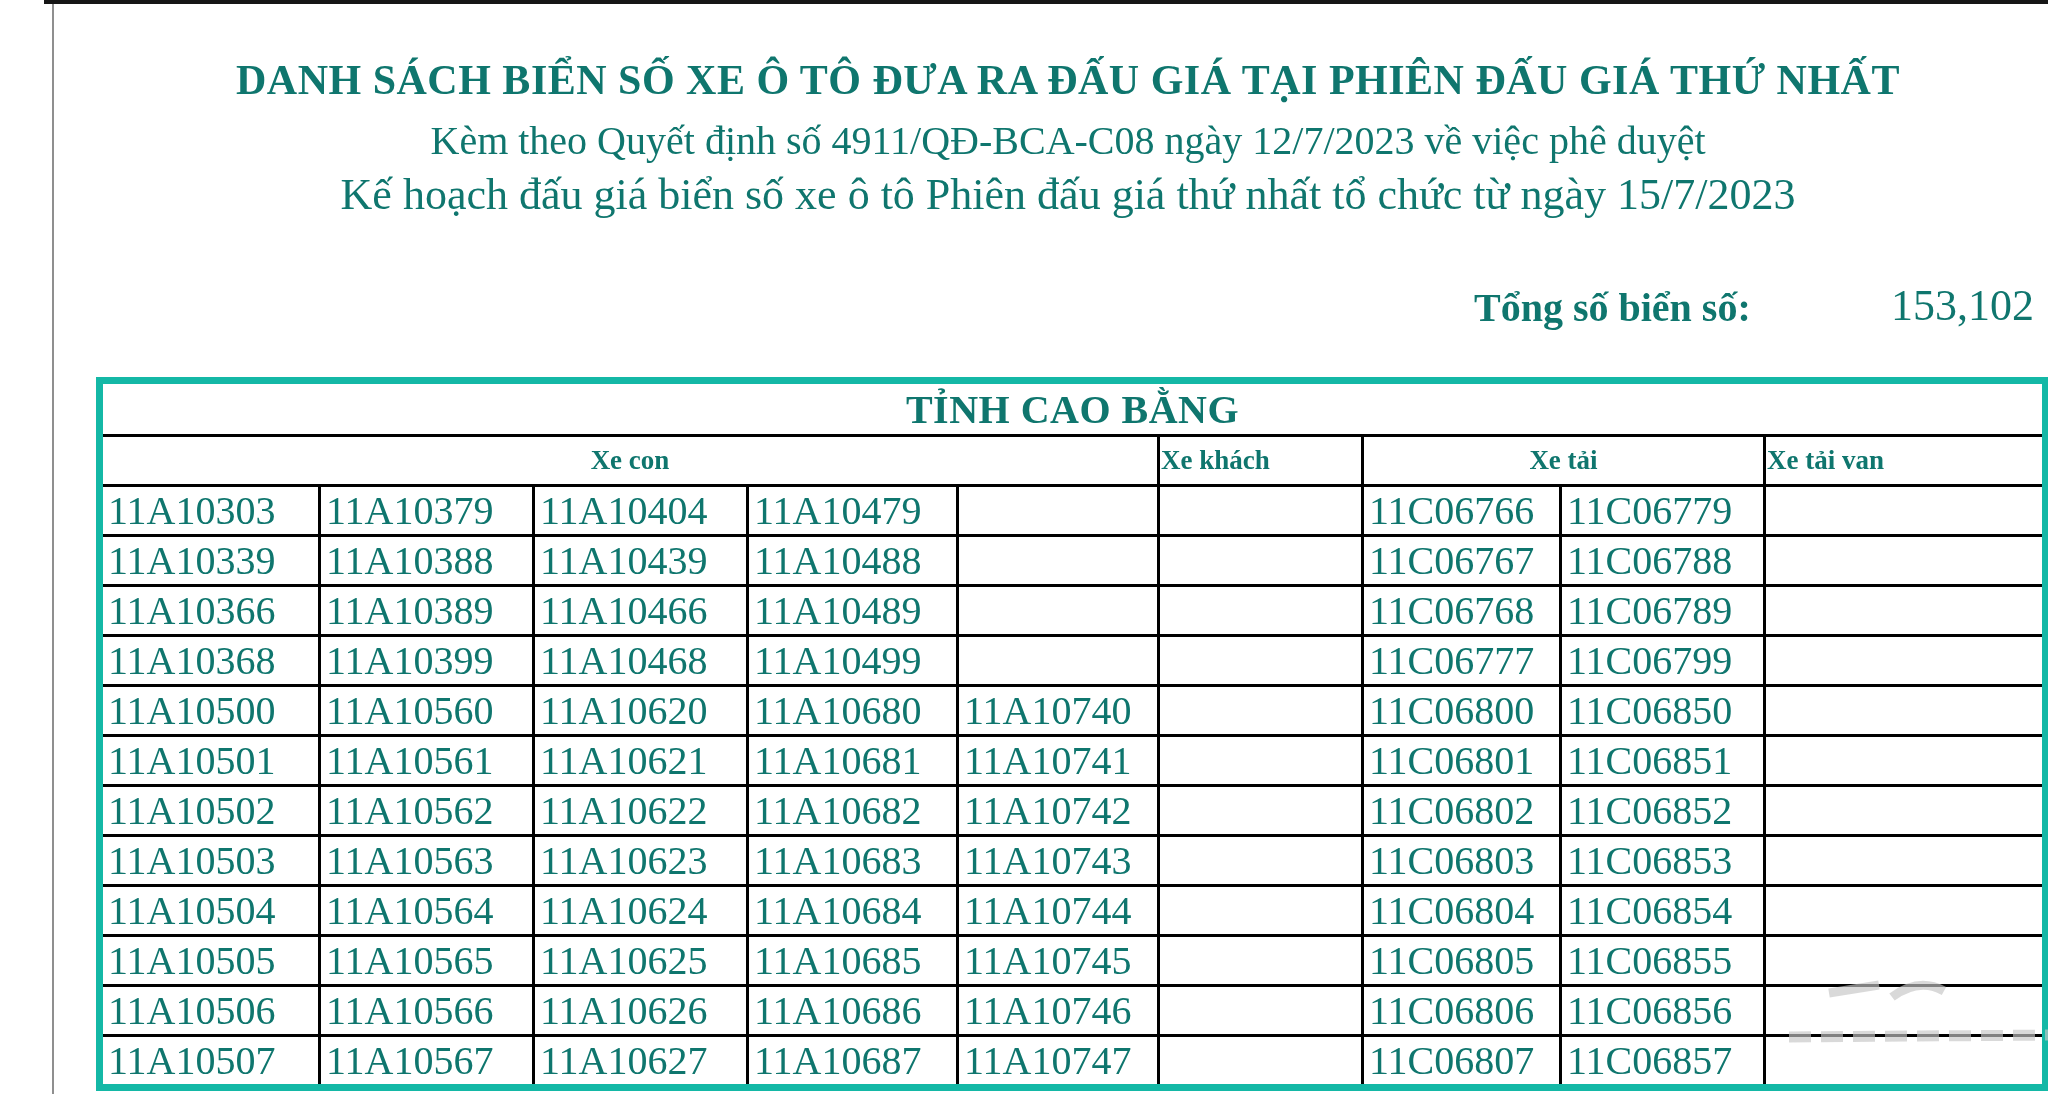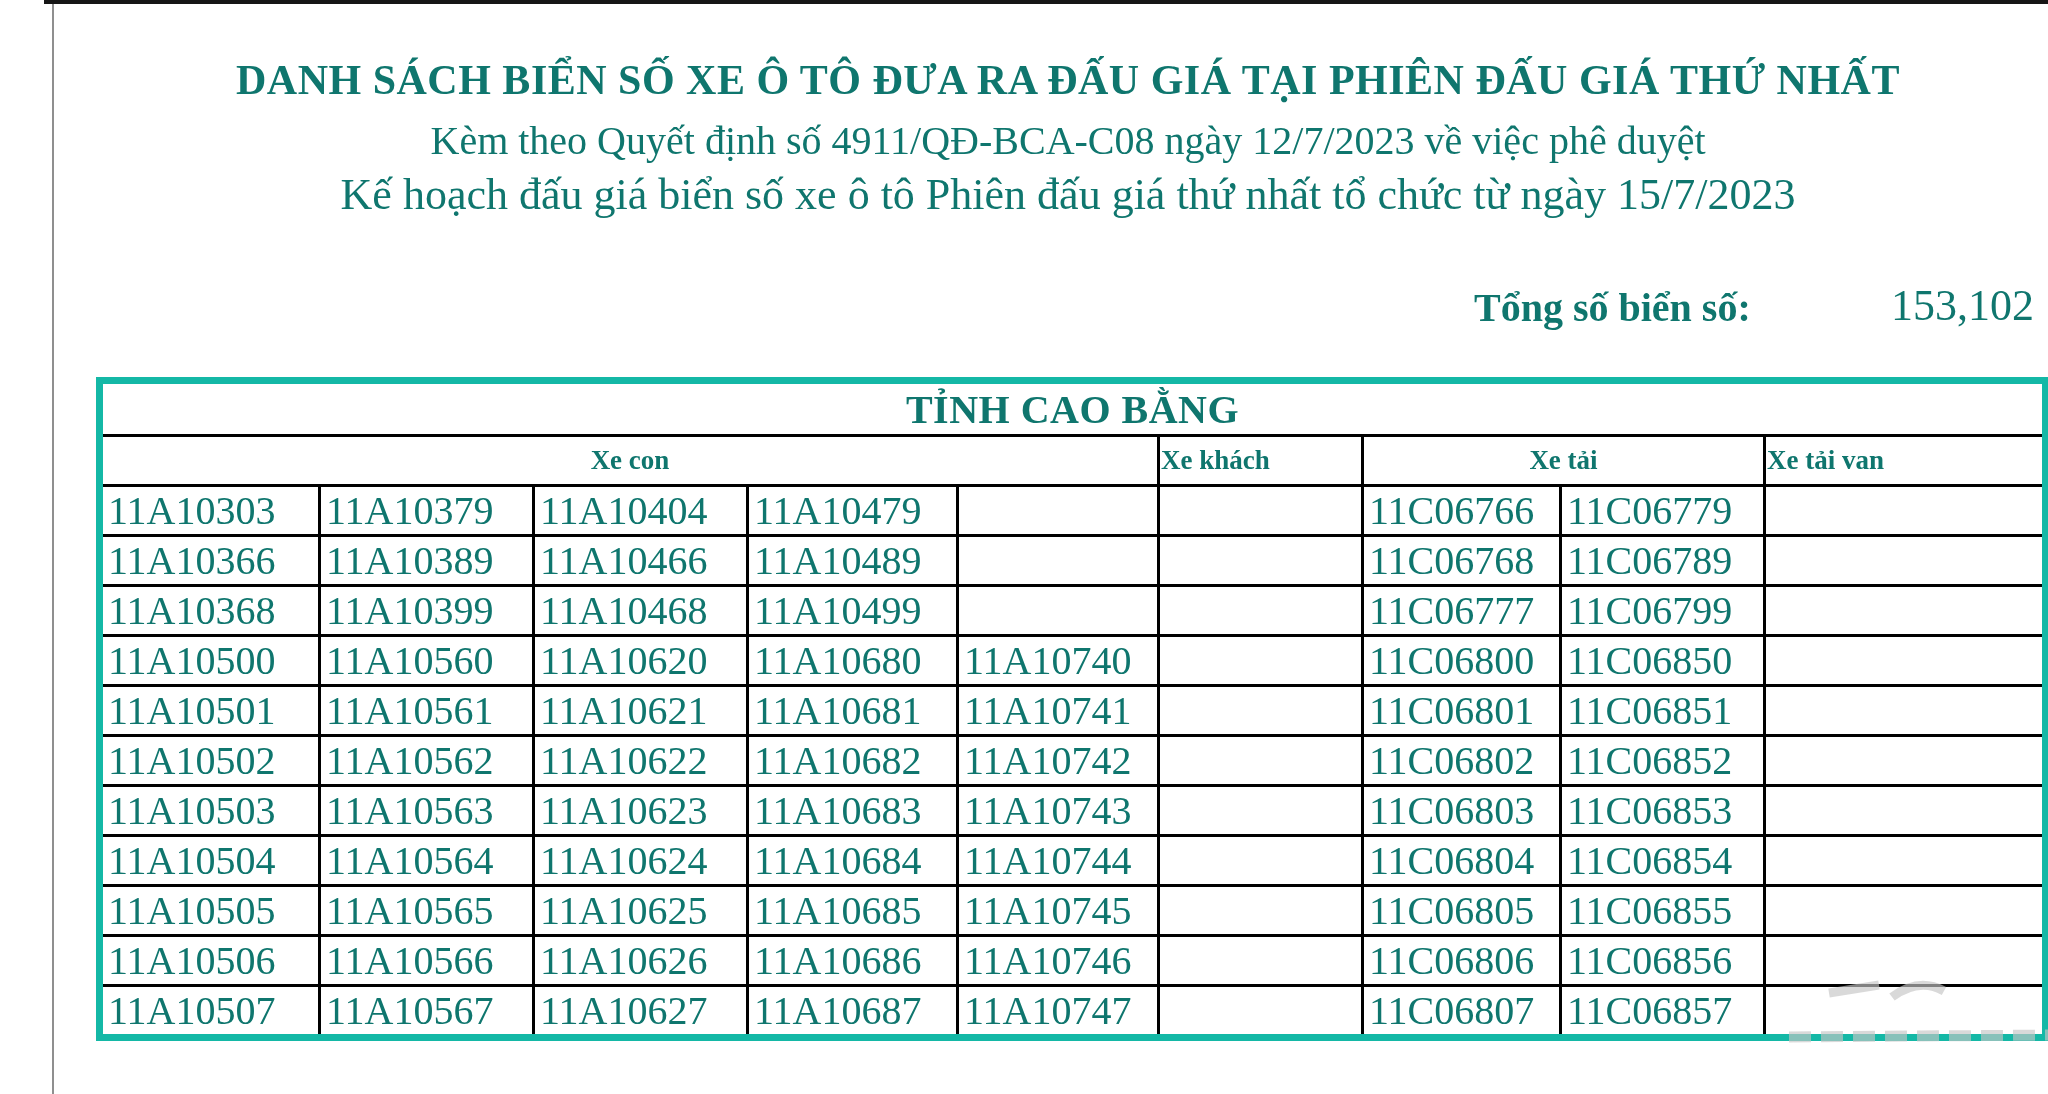--- a/index.html
+++ b/index.html
@@ -163,20 +163,31 @@
           <td class="plate-cell">11A10379</td>
           <td class="plate-cell">11A10404</td>
           <td class="plate-cell">11A10479</td>
           <td class="empty-cell"></td>
           <td class="empty-cell"></td>
           <td class="plate-cell">11C06766</td>
           <td class="plate-cell">11C06779</td>
           <td class="empty-cell"></td>
         </tr>
         <tr>
+          <td class="plate-cell">11A10339</td>
+          <td class="plate-cell">11A10388</td>
+          <td class="plate-cell">11A10439</td>
+          <td class="plate-cell">11A10488</td>
+          <td class="empty-cell"></td>
+          <td class="empty-cell"></td>
+          <td class="plate-cell">11C06767</td>
+          <td class="plate-cell">11C06788</td>
+          <td class="empty-cell"></td>
+        </tr>
+        <tr>
           <td class="plate-cell">11A10366</td>
           <td class="plate-cell">11A10389</td>
           <td class="plate-cell">11A10466</td>
           <td class="plate-cell">11A10489</td>
           <td class="empty-cell"></td>
           <td class="empty-cell"></td>
           <td class="plate-cell">11C06768</td>
           <td class="plate-cell">11C06789</td>
           <td class="empty-cell"></td>
         </tr>

